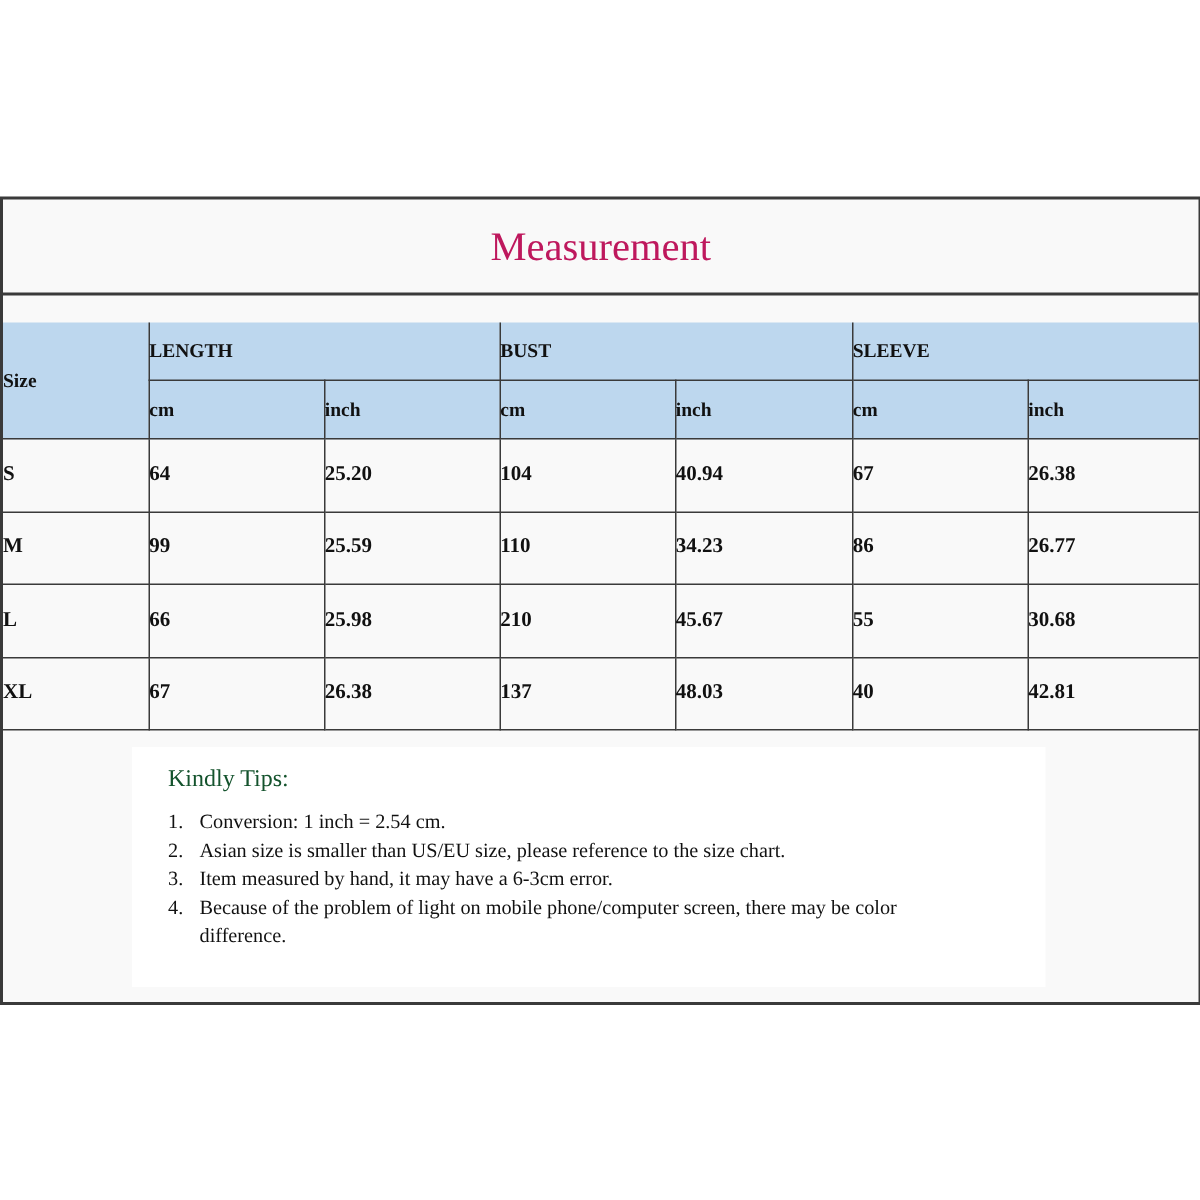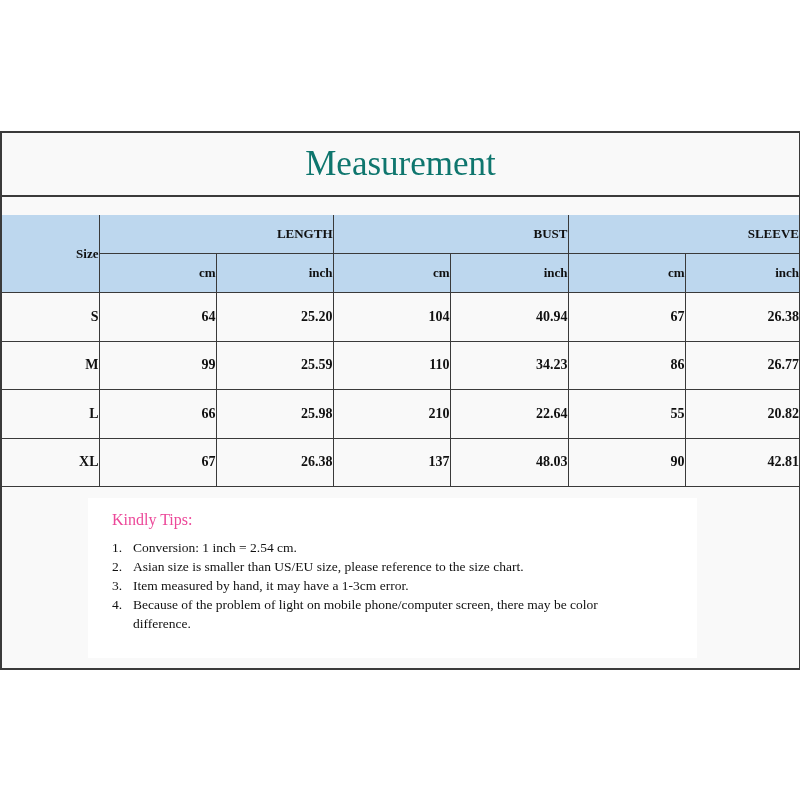--- a/index.html
+++ b/index.html
@@ -23,36 +23,36 @@
     }
     .title-area {
       position: absolute;
       left: 0;
       top: 0;
       width: 797px;
       height: 64px;
       display: flex;
       align-items: center;
       justify-content: center;
-      font-size: 35px;
-      color: #0f766e;
+      font-size: 27px;
+      color: #be185d;
       border-bottom: 2px solid #3a3a3a;
       box-sizing: border-box;
     }
     table.size-table {
       position: absolute;
       left: 0;
       top: 82px;
       width: 797px;
       border-collapse: collapse;
       table-layout: fixed;
     }
     table.size-table td, table.size-table th {
       border: 1.5px solid #3a3a3a;
-      text-align: right;
+      text-align: left;
       vertical-align: middle;
       font-weight: bold;
       font-size: 14px;
       padding: 0;
     }
     table.size-table tr:first-child th { border-top: none; }
     table.size-table tr th:first-child,
     table.size-table tr td:first-child { border-left: none; }
     table.size-table tr th:last-child,
     table.size-table tr td:last-child { border-right: none; }
@@ -76,21 +76,21 @@
       top: 9px;
       width: 609px;
       height: 160px;
       background: #ffffff;
     }
     .tips-title {
       position: absolute;
       left: 24px;
       top: 13px;
       font-size: 16px;
-      color: #ec4899;
+      color: #14532d;
     }
     ol.tips-list {
       position: absolute;
       left: 24px;
       top: 40px;
       width: 520px;
       margin: 0;
       padding: 0;
       list-style: none;
       font-size: 13.5px;
@@ -155,51 +155,51 @@
       <td>110</td>
       <td>34.23</td>
       <td>86</td>
       <td>26.77</td>
     </tr>
     <tr class="data">
       <td>L</td>
       <td>66</td>
       <td>25.98</td>
       <td>210</td>
-      <td>22.64</td>
+      <td>45.67</td>
       <td>55</td>
-      <td>20.82</td>
+      <td>30.68</td>
     </tr>
     <tr class="data">
       <td>XL</td>
       <td>67</td>
       <td>26.38</td>
       <td>137</td>
       <td>48.03</td>
-      <td>90</td>
+      <td>40</td>
       <td>42.81</td>
     </tr>
   </tbody>
     </table>
 
   <div class="tips-area">
     <div class="tips-box">
       <div class="tips-title">Kindly Tips:</div>
       <ol class="tips-list">
         <li>
           <span class="num">1.</span>
           <span class="txt">Conversion: 1 inch = 2.54 cm.</span>
         </li>
         <li>
           <span class="num">2.</span>
           <span class="txt">Asian size is smaller than US/EU size, please reference to the size chart.</span>
         </li>
         <li>
           <span class="num">3.</span>
-          <span class="txt">Item measured by hand, it may have a 1-3cm error.</span>
+          <span class="txt">Item measured by hand, it may have a 6-3cm error.</span>
         </li>
         <li>
           <span class="num">4.</span>
           <span class="txt">Because of the problem of light on mobile phone/computer screen, there may be color difference.</span>
         </li>
       </ol>
     </div>
   </div>
 </div>
 

